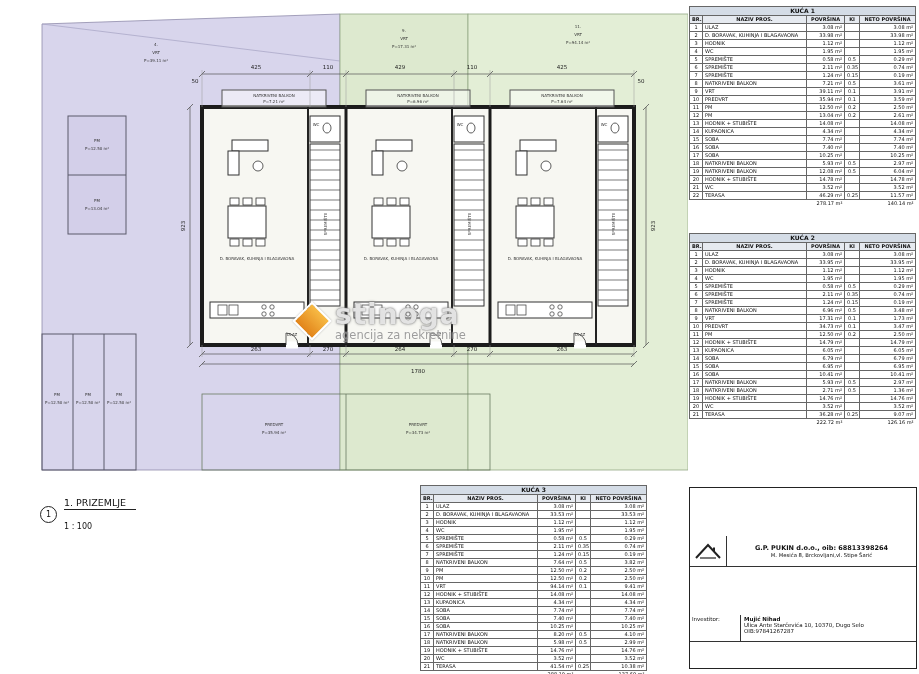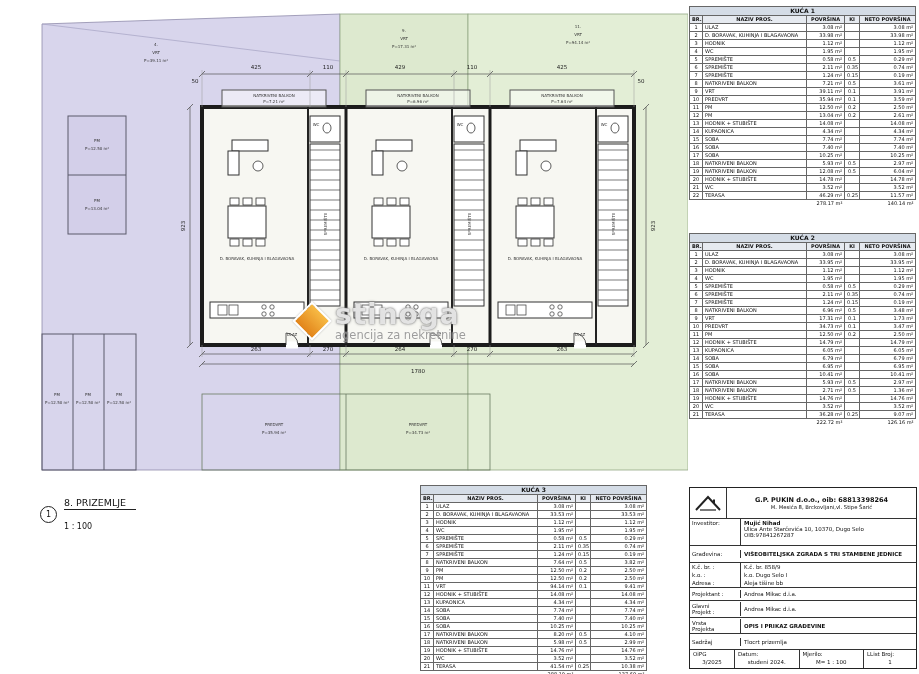--- a/index.html
+++ b/index.html
@@ -37,21 +37,21 @@
   .area-table .c2,.area-table .c4{text-align:right;}
   .area-table .c3{text-align:center;}
   .area-table .tot td{border:none;}
   .area-table .tot .tt{border-top:1px solid #333;text-align:right;}
   #table-0{left:689px;top:6px;}
   #table-1{left:689px;top:233px;}
   #table-2{left:420px;top:485px;}
   
   .title-block{position:absolute;left:689px;top:487px;width:226px;height:180px;
       border:1.3px solid #222;background:#fff;font-size:5.5px;display:flex;flex-direction:column;}
-  .tb-row{display:flex;border-bottom:0.6px solid #333;}
+  .tb-row{display:flex;border-bottom:0.6px solid #333;margin-top:48px;}
   .tb-head{height:30px;align-items:center;flex:none;}
   .tb-logo{width:36px;align-self:stretch;border-right:0.6px solid #333;display:flex;
            align-items:center;justify-content:center;flex:none;}
   .tb-headtxt{flex:1;text-align:center;}
   .tb-co{font-weight:bold;font-size:6.5px;}
   .tb-co2{font-size:5.3px;}
   .lbl{width:46px;padding:1px 2px;border-right:0.6px solid #333;flex:none;white-space:pre-line;}
   .val{padding:1px 3px;flex:1;}
   .b{font-weight:bold;}
   .r-inv{height:26px;flex:none;}
@@ -329,21 +329,21 @@
       <span>
         <div class="wm-title">stinoga</div>
         <div class="wm-sub">agencija za nekretnine</div>
       </span>
     </div>
   </div>
 
   <div class="scale-note">
     <span class="sn-circ">1</span>
     <span>
-      <div class="sn-t1">8. PRIZEMLJE</div>
+      <div class="sn-t1">1. PRIZEMLJE</div>
       <div class="sn-t2">1 : 100</div>
     </span>
   </div>
 
   <div class="area-table" id="table-0">
       <table>
         <colgroup>
           <col style="width:13px">
           <col style="width:104px">
           <col style="width:38px">

